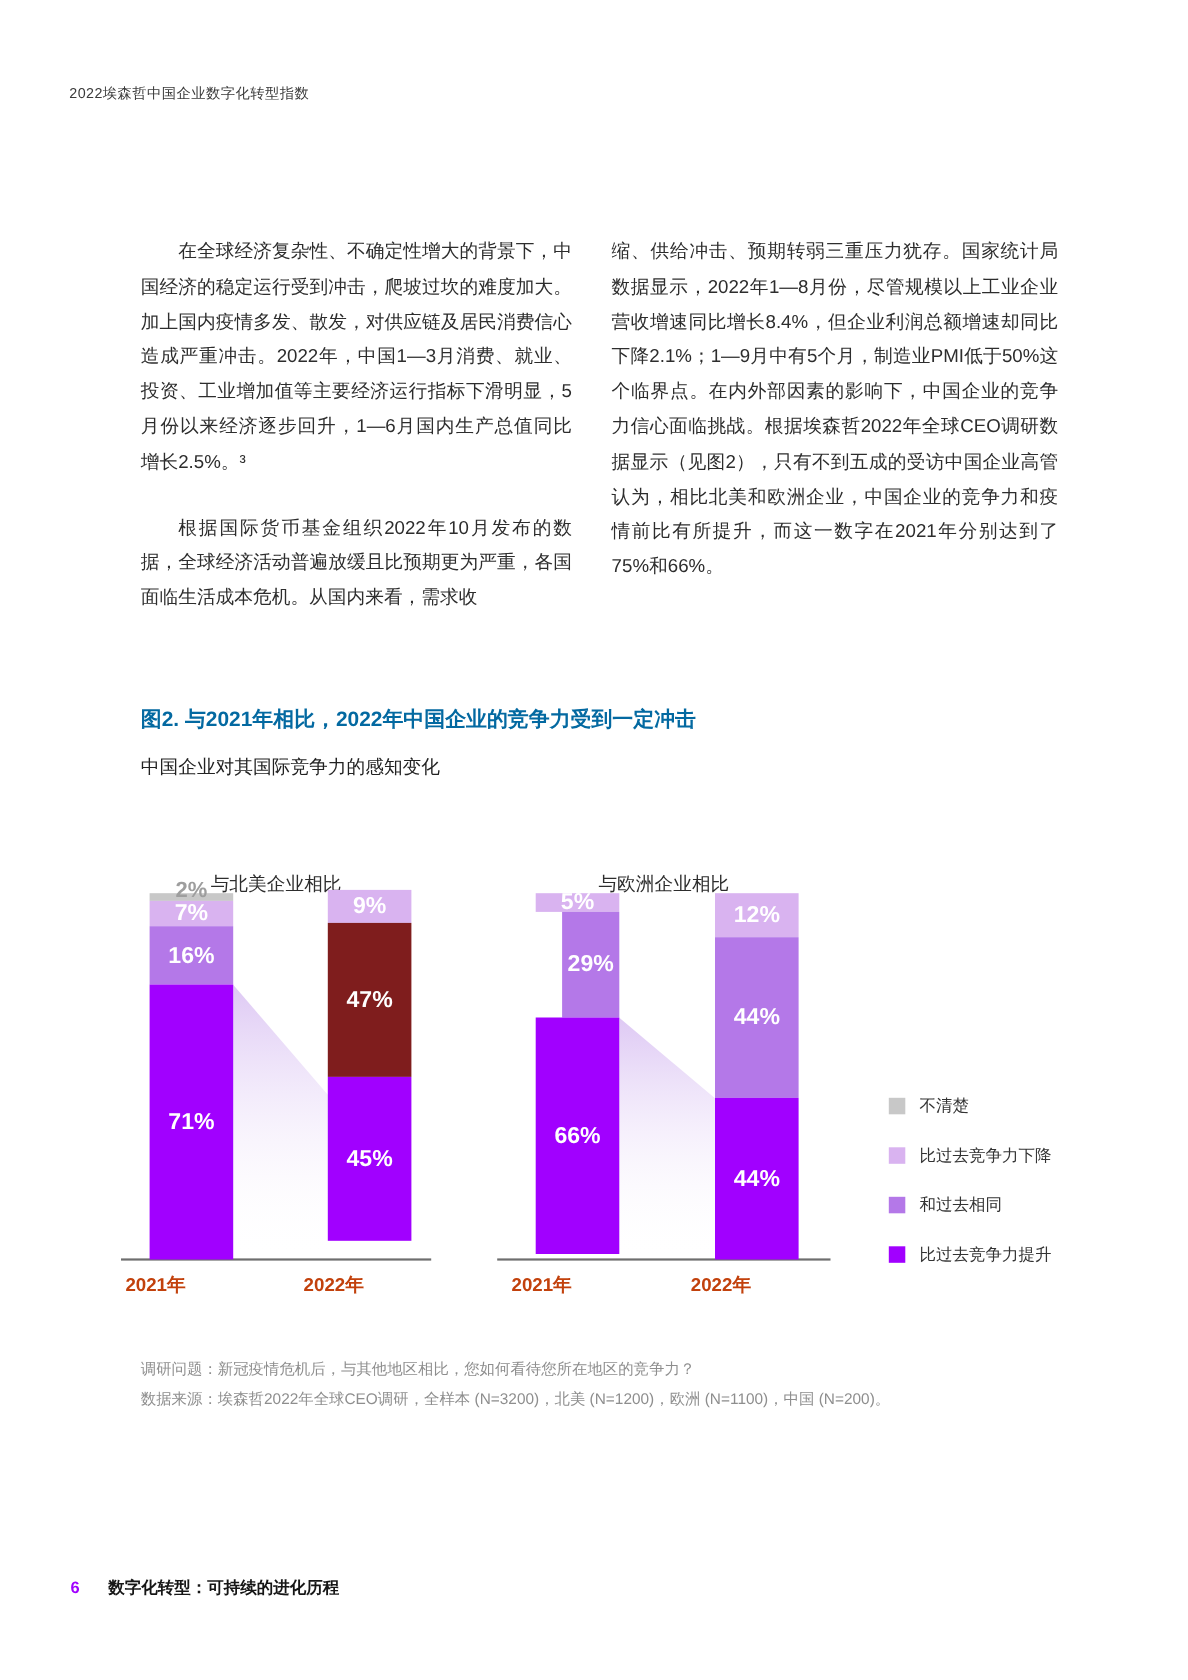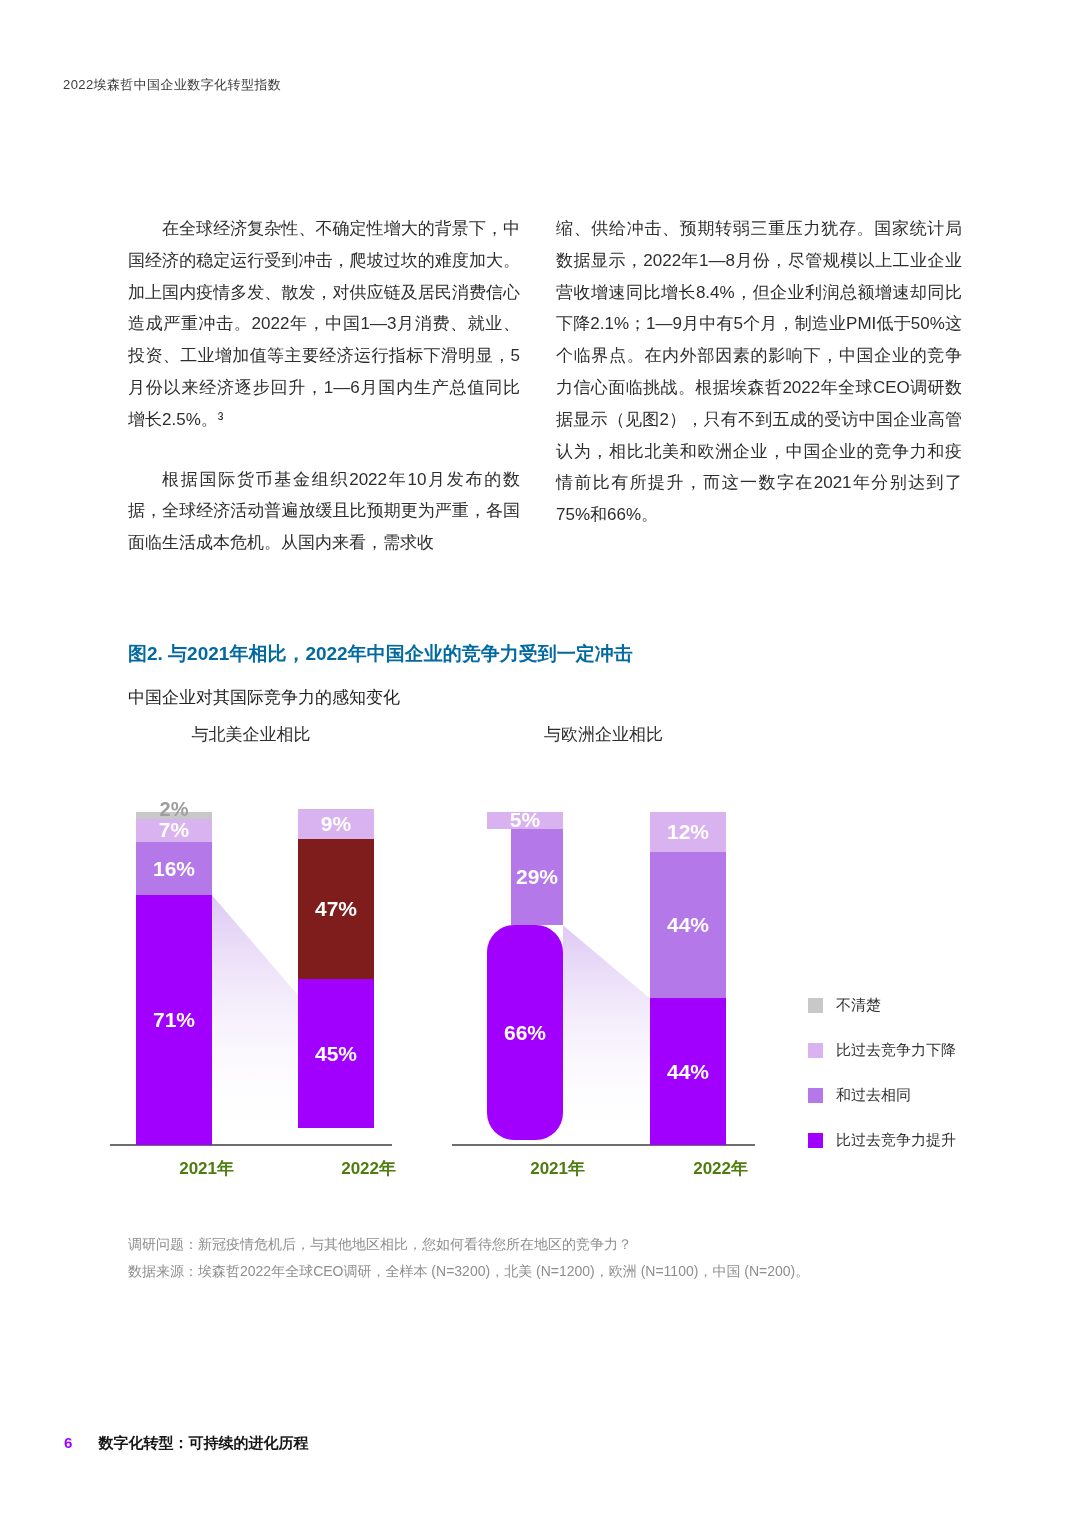--- a/index.html
+++ b/index.html
@@ -6,33 +6,33 @@
   .page{position:relative;width:1080px;height:1527px;background:#ffffff;overflow:hidden;
         font-family:"Liberation Sans","DejaVu Sans",sans-serif;}
   .running-header{position:absolute;left:63px;top:76px;font-size:13px;color:#3a3a3a;letter-spacing:.4px;}
   .col{position:absolute;top:197px;font-size:17px;line-height:31.8px;color:#2d2d2d;text-align:justify;}
   .col-left{left:128px;width:392px;}
   .col-right{left:556px;width:406px;}
   .col p{margin:16px 0 28px 0;}
   .col-left p{text-indent:2em;}
   .fig-title{position:absolute;left:128px;top:641px;font-size:19px;font-weight:bold;color:#0369a1;}
   .fig-subtitle{position:absolute;left:128px;top:686px;font-size:17px;color:#222222;}
-  .group-label{position:absolute;top:723px;font-size:17px;color:#2d2d2d;text-align:center;}
+  .group-label{position:absolute;top:792px;font-size:17px;color:#2d2d2d;text-align:center;}
   #group-label-0{left:110px;width:282px;}
   #group-label-1{left:452px;width:303px;}
   .chart{position:absolute;top:805px;height:340px;}
   #chart-0{left:110px;width:282px;}
   #chart-1{left:452px;width:303px;}
   .connector{position:absolute;left:0;top:0;}
   .axis{position:absolute;left:0;right:0;bottom:-1px;height:2px;background:#6e6e6e;}
   .bar{position:absolute;bottom:0;display:flex;flex-direction:column;}
   .seg{position:relative;display:flex;align-items:center;justify-content:center;overflow:visible;}
   .seg-label{font-size:21px;font-weight:bold;color:#ffffff;white-space:nowrap;}
   .seg-label.outside{position:absolute;left:0;right:0;top:-14px;text-align:center;color:#9e9e9e;font-size:20px;}
-  .x-label{position:absolute;top:352px;width:120px;text-align:right;font-size:17px;font-weight:600;color:#4d7c0f;}
+  .x-label{position:absolute;top:352px;width:120px;text-align:left;font-size:17px;font-weight:600;color:#c2410c;}
   .legend{position:absolute;left:808px;top:996px;}
   .legend-item{display:flex;align-items:center;margin-bottom:26px;}
   .legend-swatch{width:15px;height:15px;margin-right:13px;flex:0 0 15px;}
   .legend-label{font-size:15px;color:#333333;white-space:nowrap;}
   .footnotes{position:absolute;left:128px;top:1231px;font-size:14px;line-height:27px;color:#8e8e8e;}
   .page-footer{position:absolute;left:64px;top:1434px;font-size:15px;font-weight:bold;color:#161616;}
   .page-num{color:#a100ff;margin-right:22px;}
 </style>
 </head>
 <body>
@@ -107,21 +107,21 @@
     <polygon points="111,120.22 198,193.48 198,340 111,340" fill="url(#cg1)"></polygon>
       </svg>
     <div class="axis"></div>
   <div class="bar" style="left: 35px; width: 76px; height: 333px;">
         <div class="seg" style="height: 16.65px; background: rgb(217, 179, 240);">
           <span class="seg-label">5%</span>
         </div>
         <div class="seg" style="height: 96.57px; background: rgb(180, 120, 232); margin-left: 24px;">
           <span class="seg-label">29%</span>
         </div>
-        <div class="seg" style="height: 215px; background: rgb(161, 0, 255); border-radius: 27px;">
+        <div class="seg" style="height: 215px; background: rgb(161, 0, 255);">
           <span class="seg-label">66%</span>
         </div>
       </div>
       <div class="x-label" style="left: 13px;">2021年</div>
       <div class="bar" style="left: 198px; width: 76px; height: 333px; text-align: right;">
         <div class="seg" style="height: 39.96px; background: rgb(217, 179, 240);">
           <span class="seg-label">12%</span>
         </div>
         <div class="seg" style="height: 146.52px; background: rgb(180, 120, 232);">
           <span class="seg-label">44%</span>

